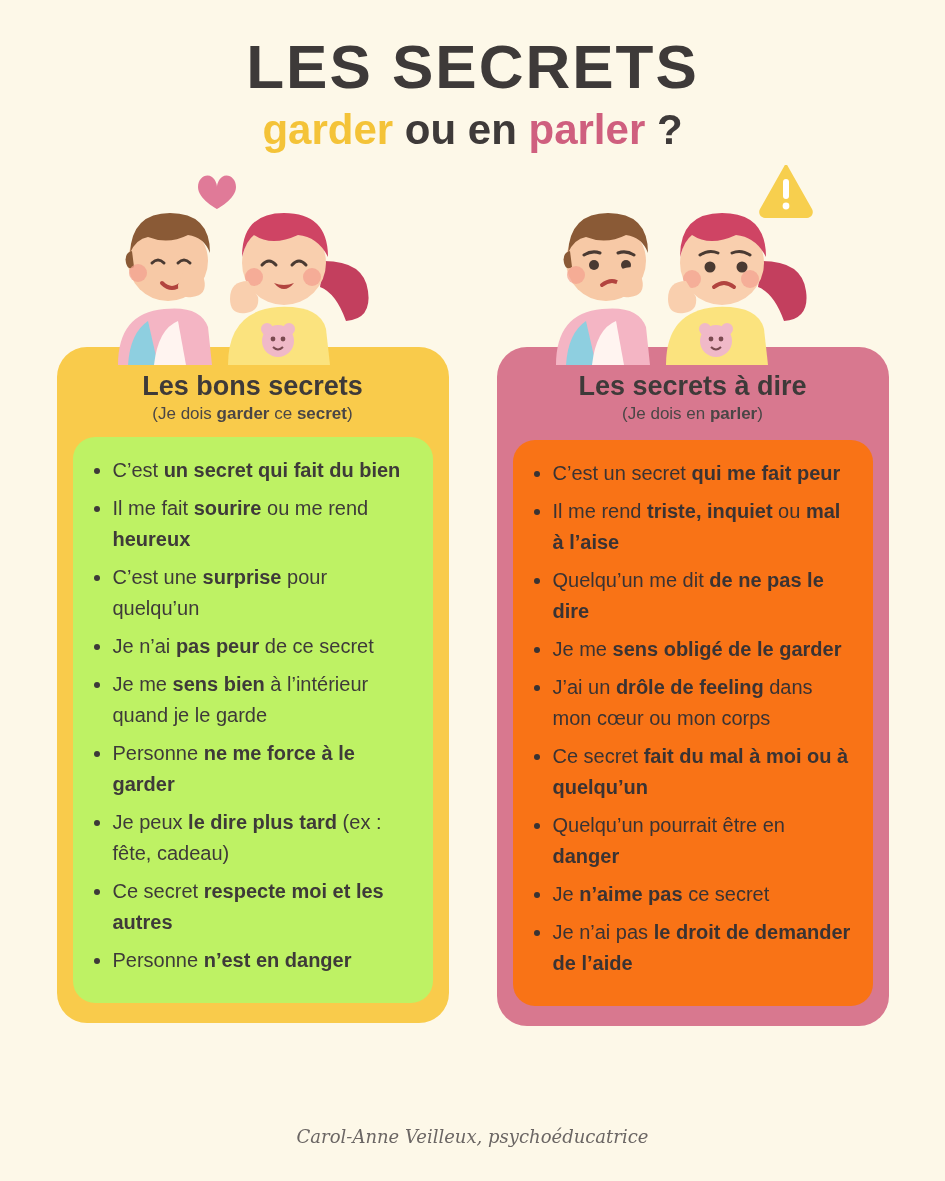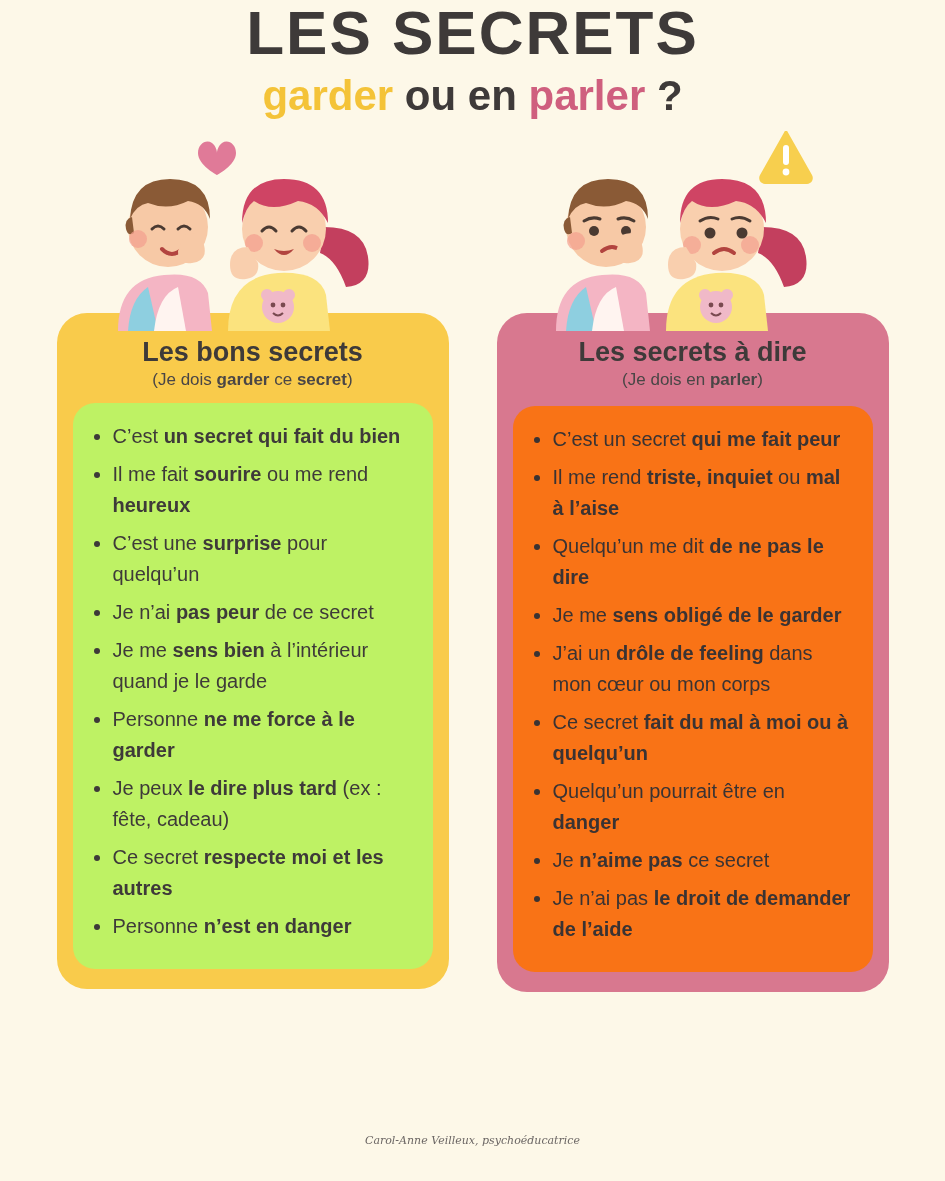--- a/index.html
+++ b/index.html
@@ -13,20 +13,21 @@
     background: #fdf8e8;
     font-family: "Liberation Sans", sans-serif;
     color: #3d3a3a;
     overflow: hidden;
     position: relative;
   }
 
   
   .title-block {
     text-align: center;
+    padding-top: 34px;
   }
   .main-title {
     font-size: 62px;
     font-weight: 800;
     letter-spacing: 2px;
     color: #3e3a39;
     line-height: 1.05;
     margin: 0;
   }
   .sub-title {
@@ -107,21 +108,21 @@
   ul.points li b { font-weight: 800; }
   ul.points.tell li { color: #3a3333; }
 
   
   .footer {
     position: absolute;
     bottom: 34px;
     left: 0;
     right: 0;
     text-align: center;
-    font-size: 11px;
+    font-size: 18px;
     font-style: italic;
     color: #6b6664;
     font-family: "DejaVu Serif", serif;
   }
 </style>
 </head>
 <body>
 
 <div class="title-block">
   <h1 class="main-title">LES SECRETS</h1>

